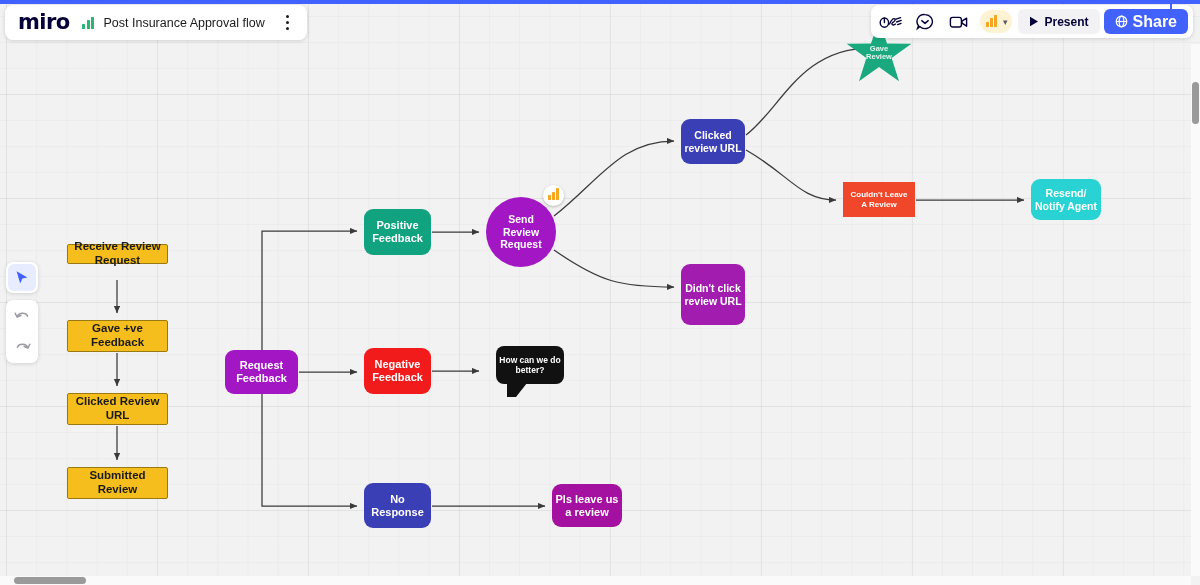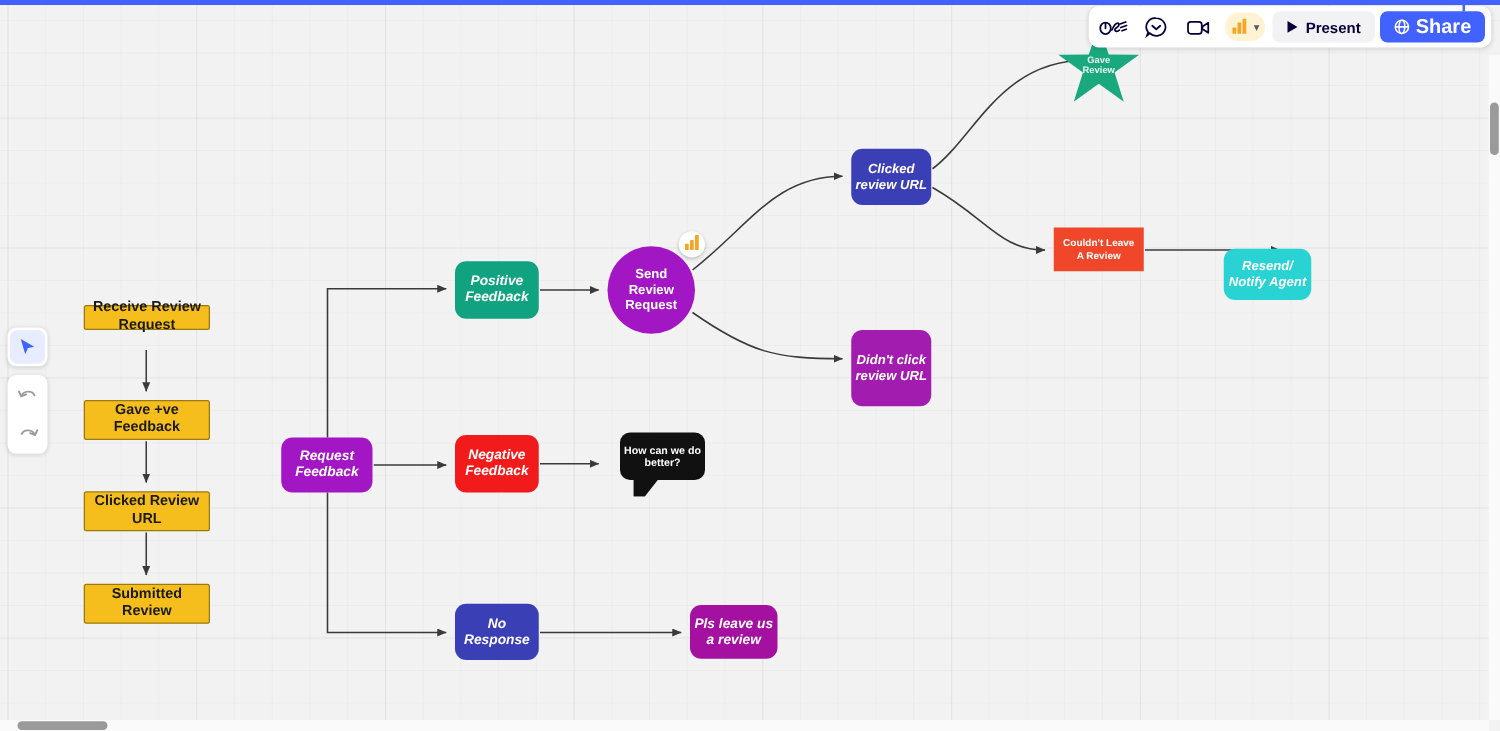--- a/index.html
+++ b/index.html
@@ -137,21 +137,21 @@
   .node {
     position: absolute; display: flex; align-items: center;
     justify-content: center; text-align: center;
     color: #fff; font-weight: 700; line-height: 1.18;
     z-index: 10;
   }
   .sticky {
     background: #f5be1d; border: 1.6px solid #9a7a10;
     color: #1a1a1a; font-size: 11.5px; font-weight: 700; border-radius: 2px;
   }
-  .rounded { border-radius: 9px; font-style: italic; }
+  .rounded { border-radius: 9px; }
   .circle  { border-radius: 50%; }
   .bubble  { border-radius: 8px; }
 
   .bubble::after {
     content: ""; position: absolute; left: 11px; bottom: -13px;
     border-left: 9px solid #111; border-right: 11px solid transparent;
     border-top: 14px solid #111;
   }
   .star { background: transparent; }
   .star .startxt {
@@ -206,20 +206,34 @@
     </g>
   </svg>
 
   <div class="vtrack"></div>
   <div class="htrack"></div>
   <div class="vscroll"></div>
   <div class="hscroll"></div>
 
   <div class="loadbar"></div>
 
+  <div class="hdr-left">
+    <div class="miro-logo">miro</div>
+    <div class="bars-icon">
+        <i></i>
+        <i></i>
+        <i></i>
+      </div>
+    <div class="board-title">Post Insurance Approval flow</div>
+    <div class="kebab">
+        <span></span>
+        <span></span>
+        <span></span>
+      </div>
+  </div>
 
   <div class="hdr-right">
     <div class="hicon">
       <svg width="24" height="16" viewBox="0 0 24 16">
         <g fill="none" stroke="#050038" stroke-width="1.4" stroke-linecap="round">
           <ellipse cx="5.4" cy="8.6" rx="4.2" ry="4.6"></ellipse>
           <path d="M5.4,4.3 L5.4,8.6"></path>
           <path d="M10.5,10 c1.6,-3.4 3,-5.4 4.6,-5.4 c1.5,0 1.3,2 -0.2,3.1 c-1.3,1 -2.4,1.1 -2,2.4 c.4,1.3 2.3,1.2 3.6,0"></path>
           <path d="M17,5.2 l4.6,-1.6 M17.6,8 l4.6,-1.6 M18.6,10.6 l3.4,-1.2"></path>
         </g>
@@ -326,21 +340,21 @@
       </div>
       <div class="node star" style="left: 845px; top: 19px; width: 68px; height: 65px;">
         <svg width="68" height="65" viewBox="0 0 100 95" style="position:absolute;left:0;top:0">
           <path d="M50,2 L61.8,35.8 L97.6,36.2 L68.6,57.2 L79.4,91.4 L50,70.2 L20.6,91.4 L31.4,57.2 L2.4,36.2 L38.2,35.8 z" fill="#1aa97e"></path>
         </svg>
         <div class="startxt">Gave<br>Review</div>
       </div>
       <div class="node" style="left: 843px; top: 182px; width: 72px; height: 35px; background: rgb(240, 71, 42); font-size: 8px;">
         <div>Couldn't Leave<br>A Review</div>
       </div>
-      <div class="node rounded" style="left: 979px; top: 179px; width: 70px; height: 41px; background: rgb(41, 211, 211); font-size: 10.5px; margin-top: 20px;">
+      <div class="node rounded" style="left: 1031px; top: 179px; width: 70px; height: 41px; background: rgb(41, 211, 211); font-size: 10.5px;">
         <div>Resend/<br>Notify Agent</div>
       </div>
       <div class="badge" style="left: 543px; top: 185px;">
         <div class="bars-icon">
           <i></i>
           <i></i>
           <i></i>
         </div>
       </div>
     </div>

